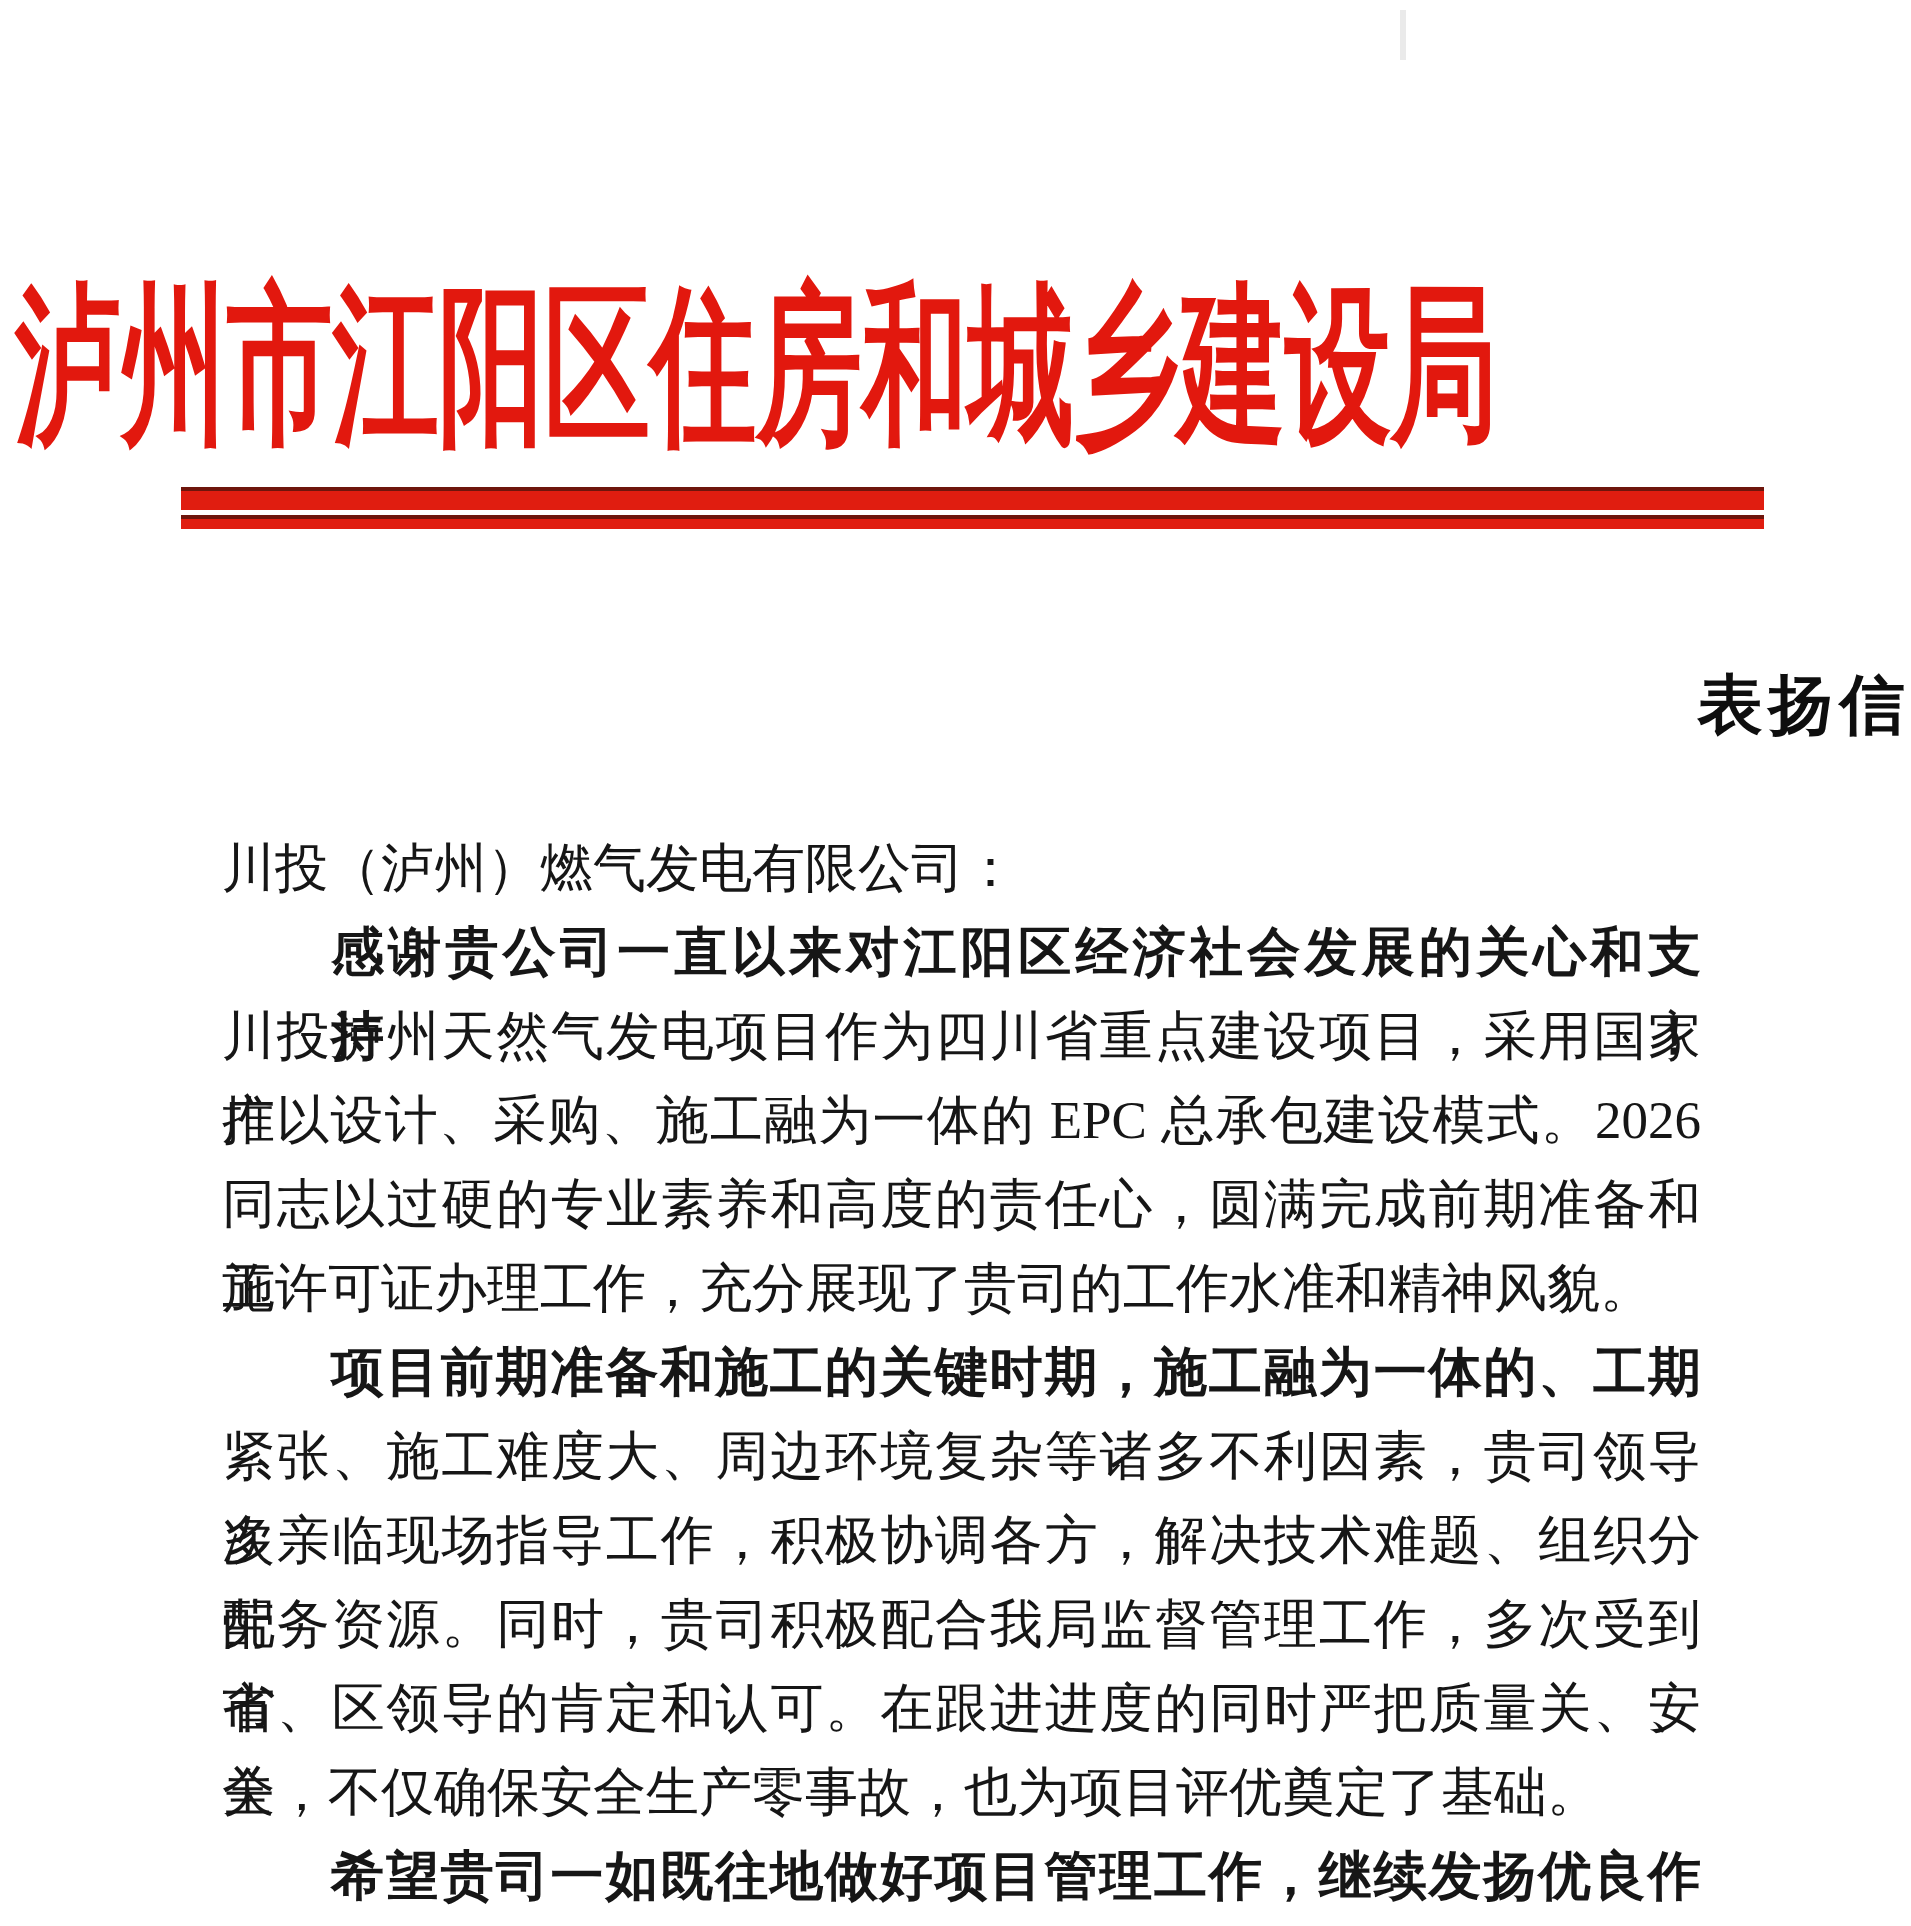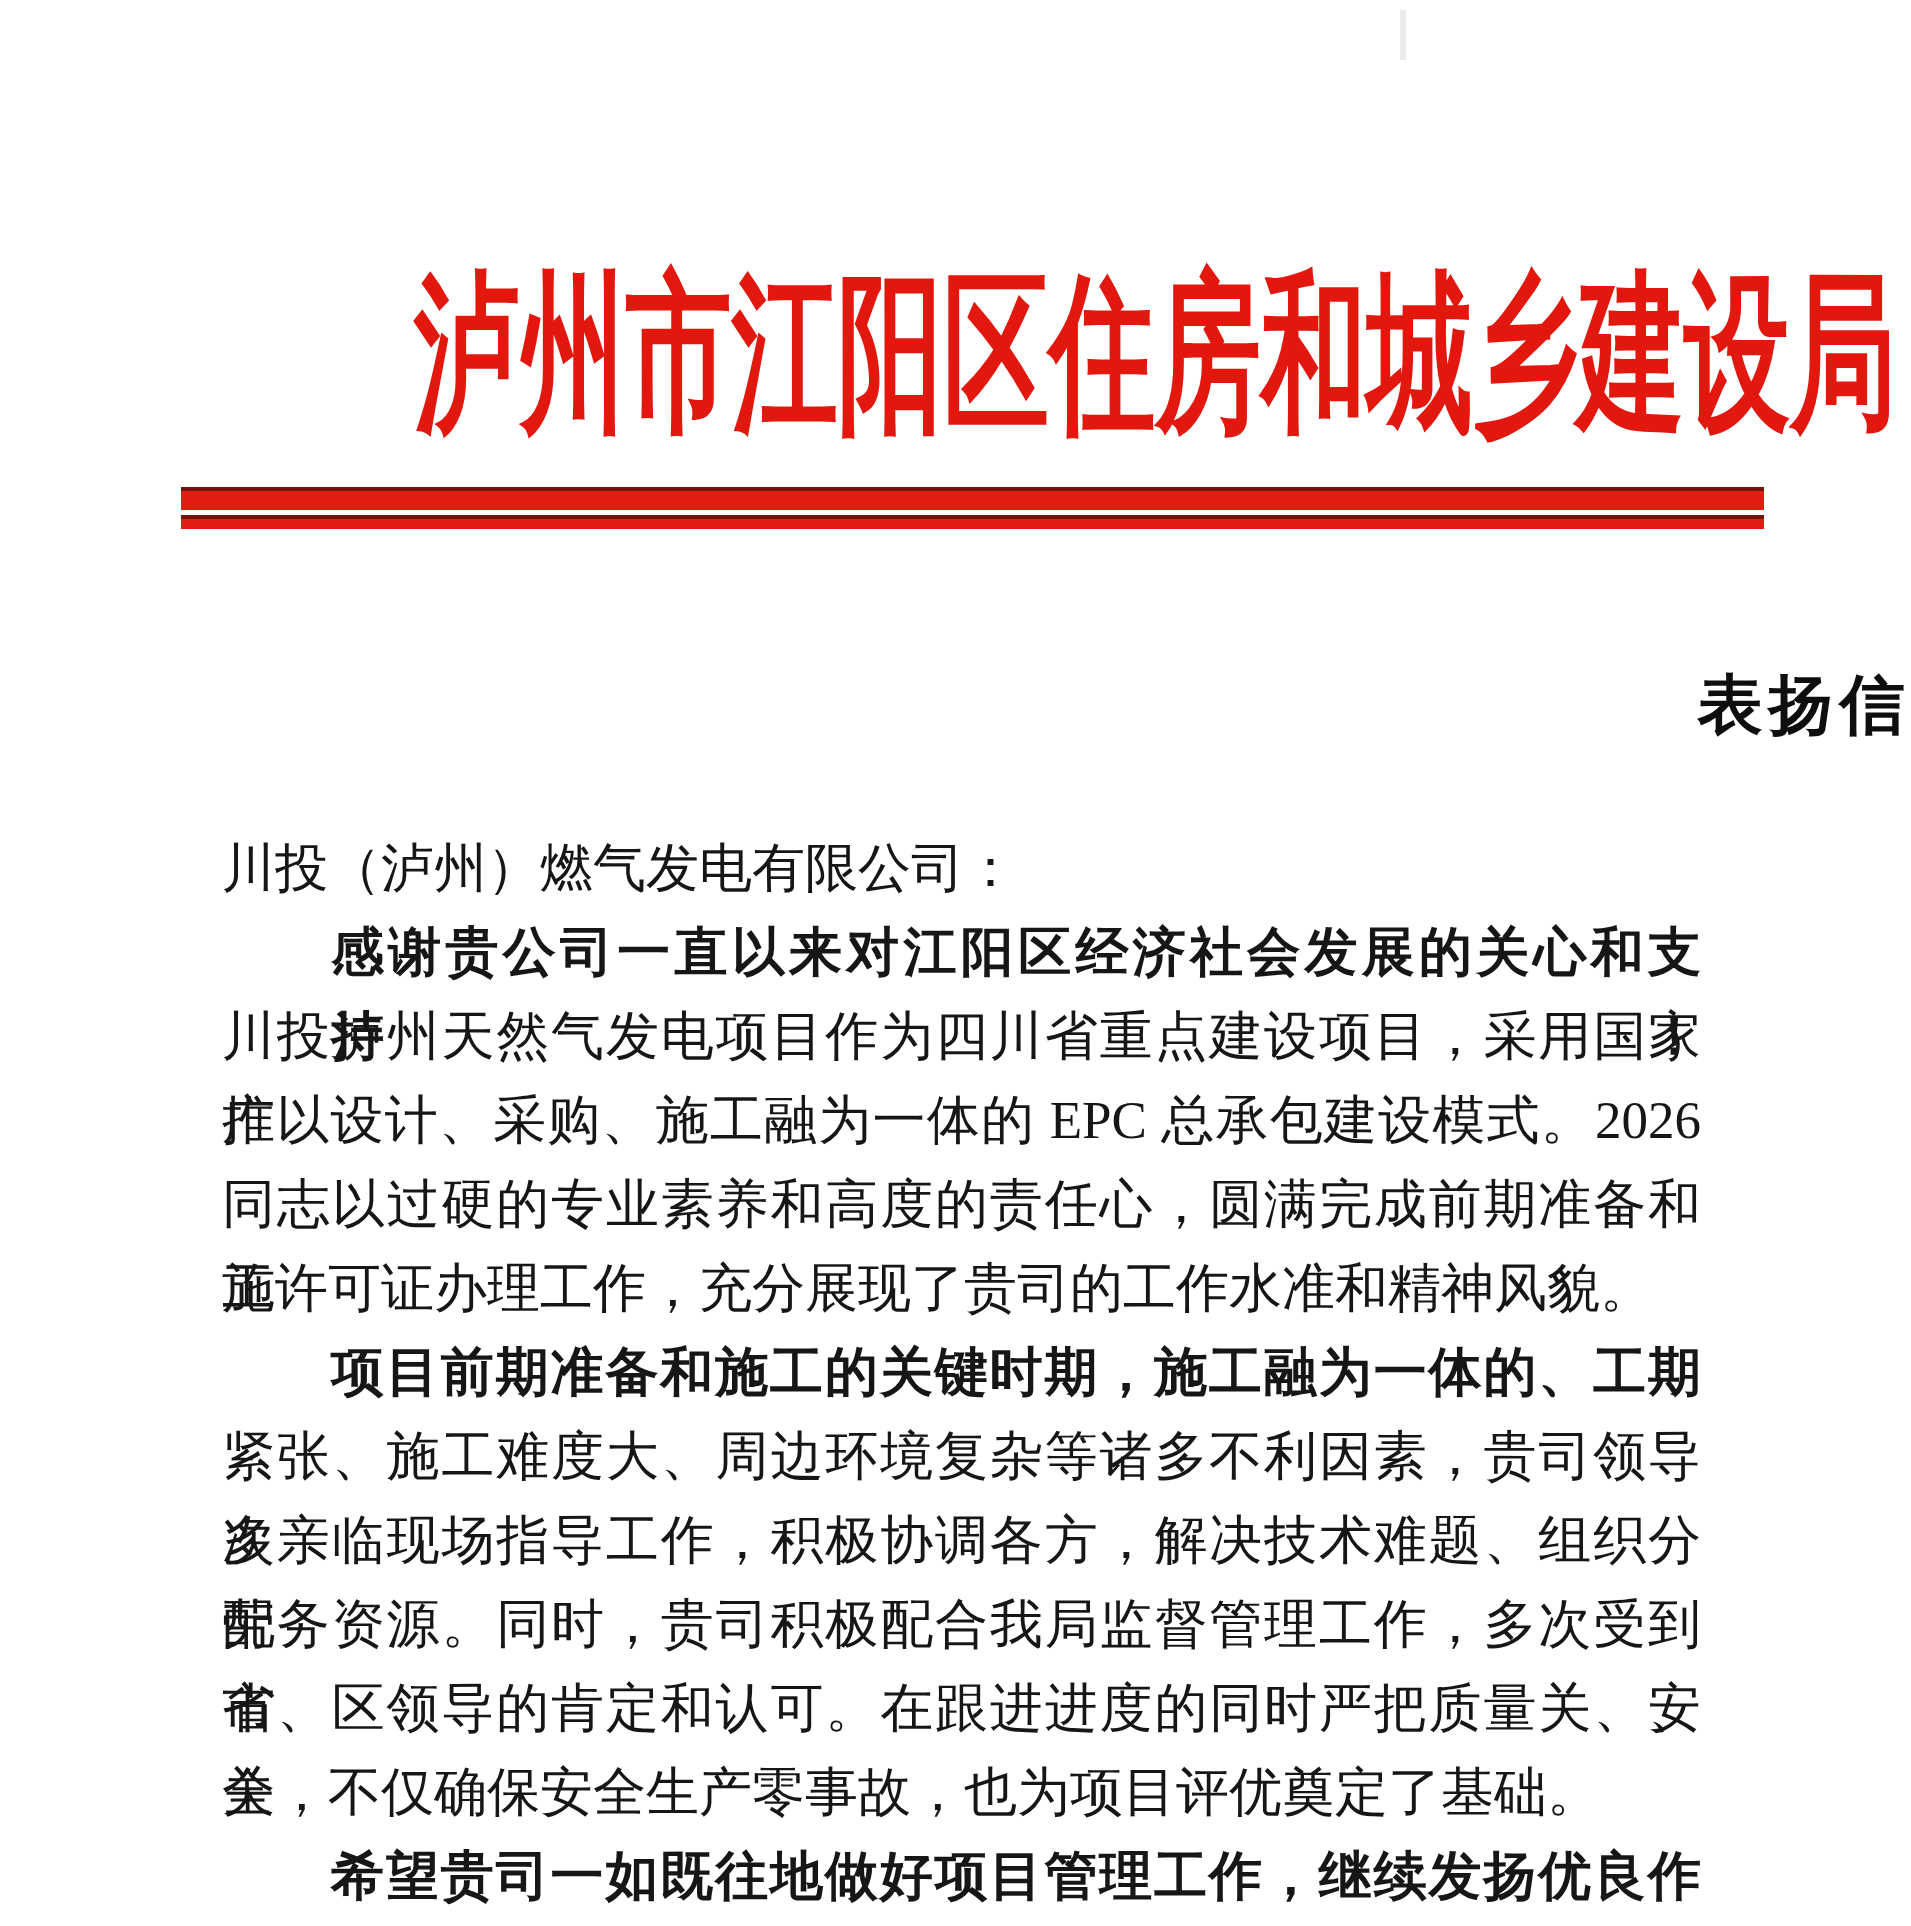--- a/index.html
+++ b/index.html
@@ -7,22 +7,22 @@
     width: 1911px; height: 2702px;
     background: #ffffff;
     font-family: "Liberation Serif", "DejaVu Serif", serif;
     color: #111111;
     overflow: hidden;
   }
   .page { position: relative; width: 1911px; height: 2702px; background: #ffffff; }
 
   
   .letterhead {
-    position: absolute; top: 258px; left: 0; width: 100%; height: 193px;
-    display: flex; align-items: center; justify-content: flex-end;
+    position: absolute; top: 270px; left: 0; width: 100%; height: 193px;
+    display: flex; align-items: center; justify-content: flex-start;
   }
   .letterhead-text {
     font-size: 108px; font-weight: bold; white-space: nowrap;
     color: #e2180e;
     transform: scale(0.98, 1.6);
     transform-origin: center center;
     letter-spacing: 0px;
   }
   .rule { position: absolute; left: 181px; width: 1583px; }
   .rule-thick {

